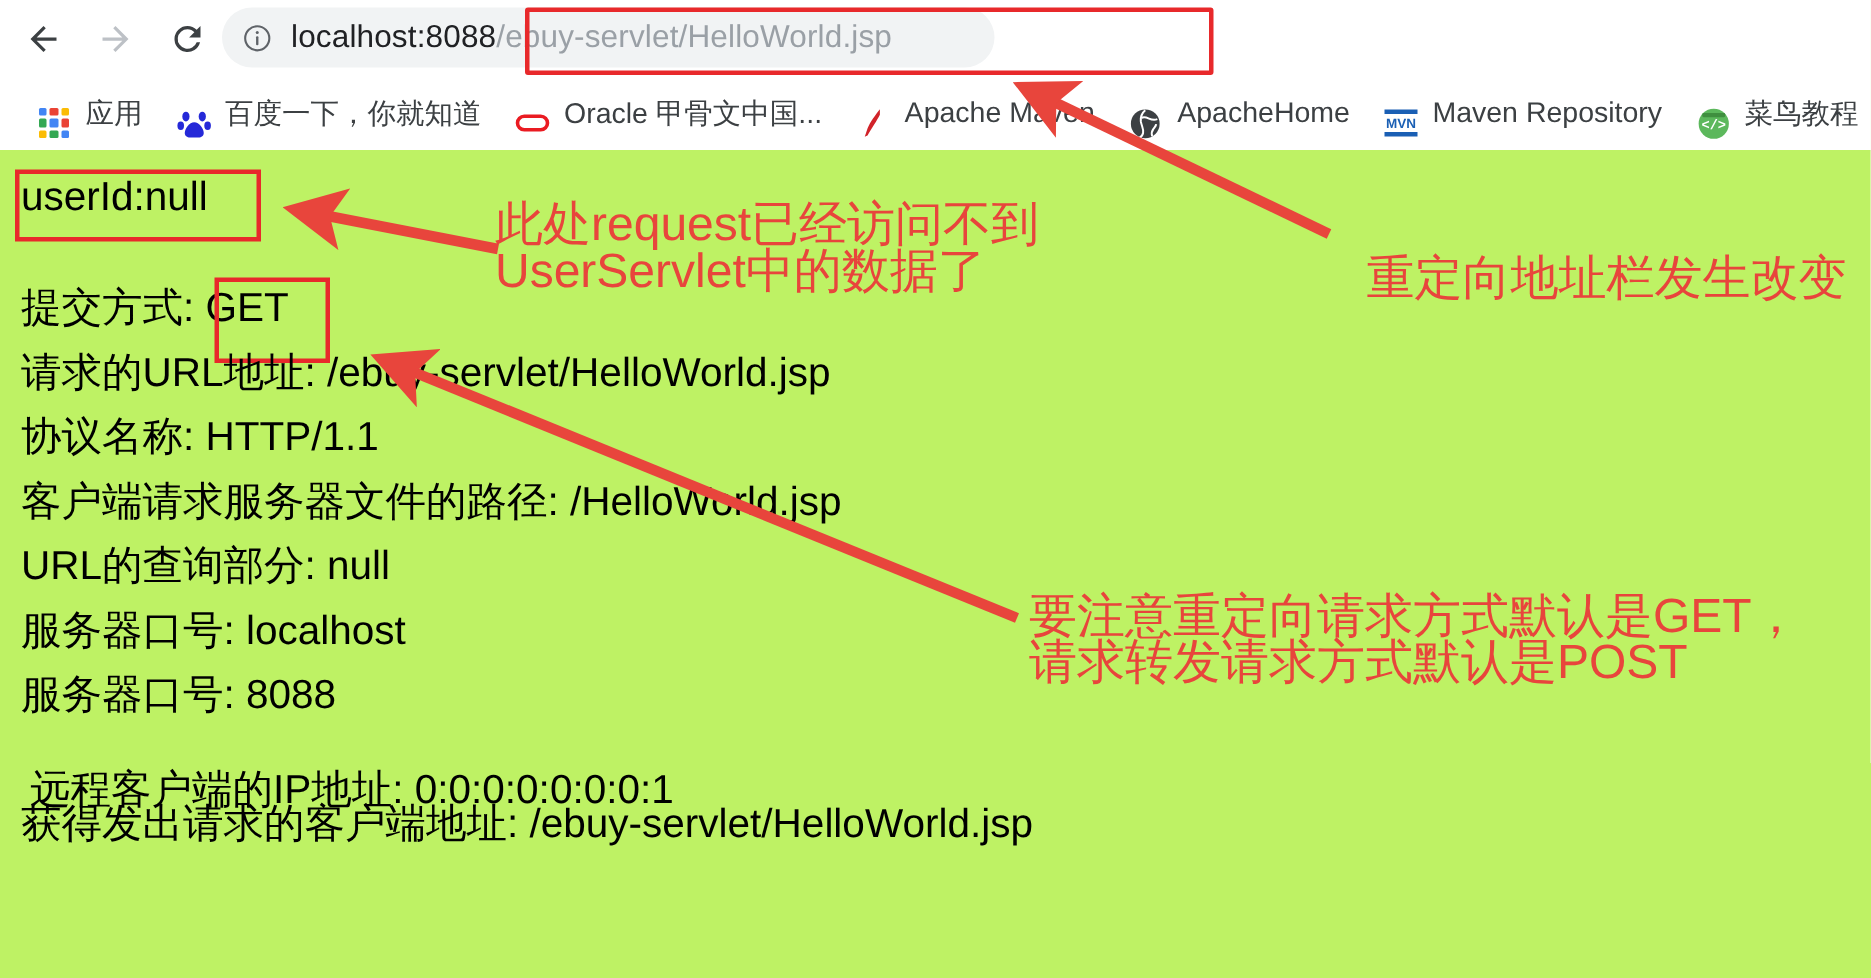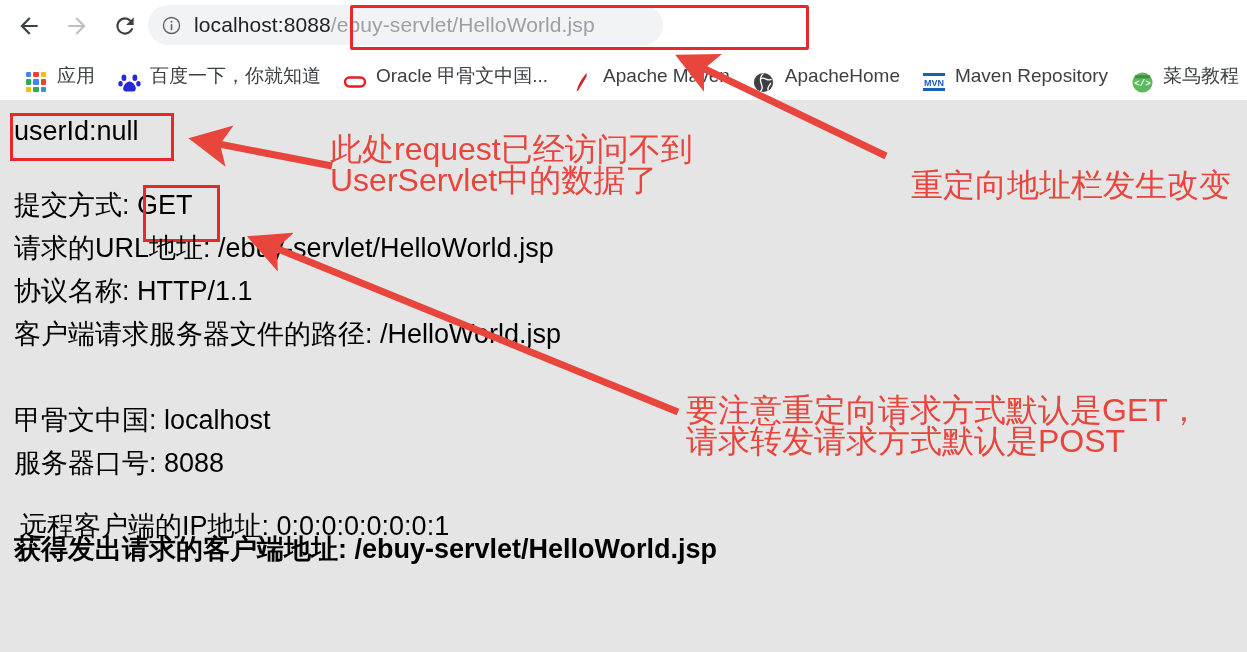--- a/index.html
+++ b/index.html
@@ -122,21 +122,21 @@
     grid-template-rows: repeat(3, 1fr);
     gap: 2px;
   }
   .apps-grid i { display: block; border-radius: 1px; }
 
   
   .page {
     position: absolute;
     left: 0; top: 100px;
     width: 1247px; height: 552px;
-    background: #e5e5e5;
+    background: #bef264;
   }
   .line {
     position: absolute;
     font-size: 27px;
     line-height: 30px;
     color: #000000;
     white-space: nowrap;
     font-family: "Liberation Sans", "DejaVu Sans", sans-serif;
   }
 
@@ -301,24 +301,25 @@
 
     <div class="line" style="left:14px; top:16px;">userId:null</div>
     <div class="hl-box hl-userid"></div>
 
     <div class="line" style="left:14px; top:90px;">提交方式: GET</div>
     <div class="hl-box hl-get"></div>
 
     <div class="line" style="left:14px; top:133px;">请求的URL地址: /ebuy-servlet/HelloWorld.jsp</div>
     <div class="line" style="left:14px; top:176px;">协议名称: HTTP/1.1</div>
     <div class="line" style="left:14px; top:219px;">客户端请求服务器文件的路径: /HelloWorld.jsp</div>
-    <div class="line" style="left:14px; top:305px;">甲骨文中国: localhost</div>
+    <div class="line" style="left:14px; top:262px;">URL的查询部分: null</div>
+    <div class="line" style="left:14px; top:305px;">服务器口号: localhost</div>
     <div class="line" style="left:14px; top:348px;text-align:center;">服务器口号: 8088</div>
     <div class="line" style="left:20px; top:391px;margin-top:20px;">远程客户端的IP地址: 0:0:0:0:0:0:0:1</div>
-    <div class="line" style="left:14px; top:434px;font-weight:bold;">获得发出请求的客户端地址: /ebuy-servlet/HelloWorld.jsp</div>
+    <div class="line" style="left:14px; top:434px;">获得发出请求的客户端地址: /ebuy-servlet/HelloWorld.jsp</div>
 
     <div class="note" style="left:330px; top:34px;">此处request已经访问不到
 UserServlet中的数据了</div>
     <div class="note" style="left:898px; top:70px;margin-left:13px;">重定向地址栏发生改变</div>
     <div class="note" style="left:686px; top:295px;">要注意重定向请求方式默认是GET，
 请求转发请求方式默认是POST</div>
   </div>
 
   <svg class="overlay" viewBox="0 0 1247 652">
     <defs>

